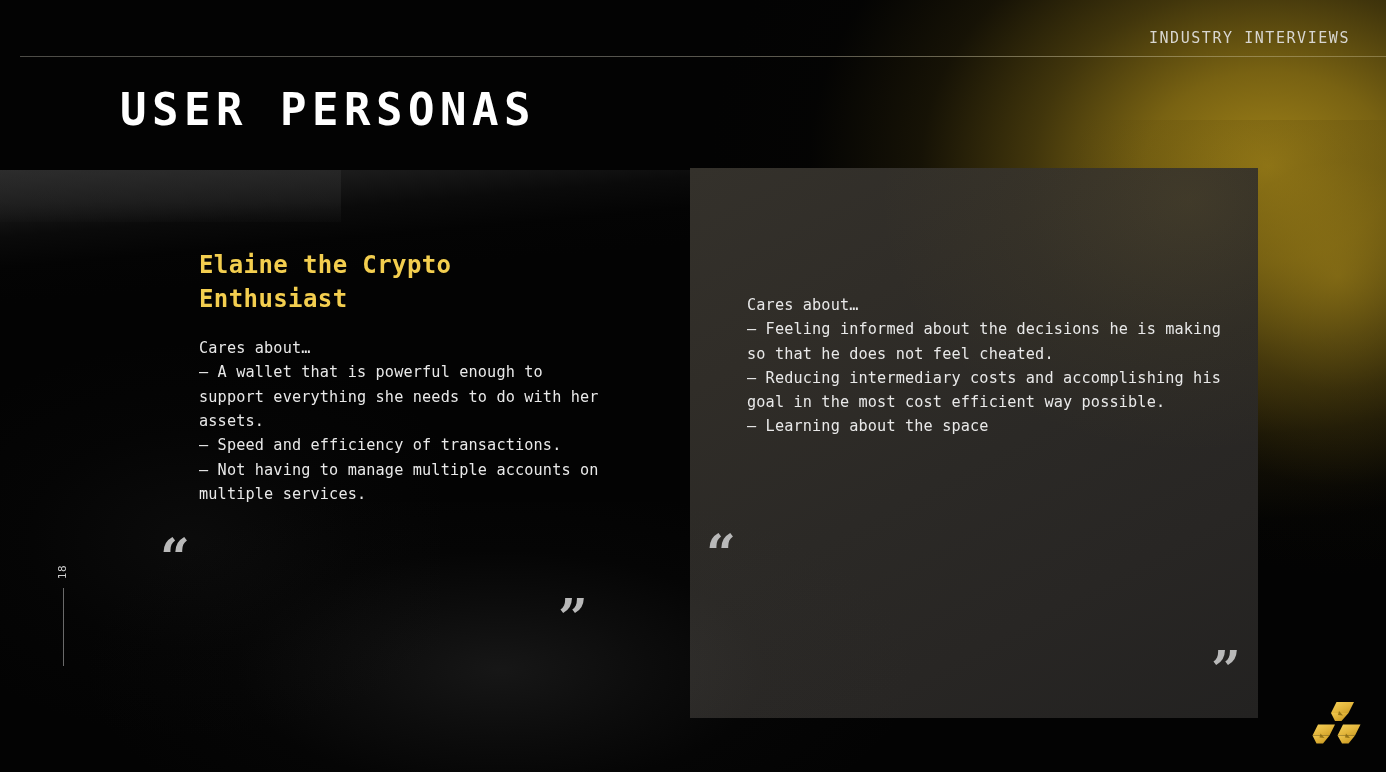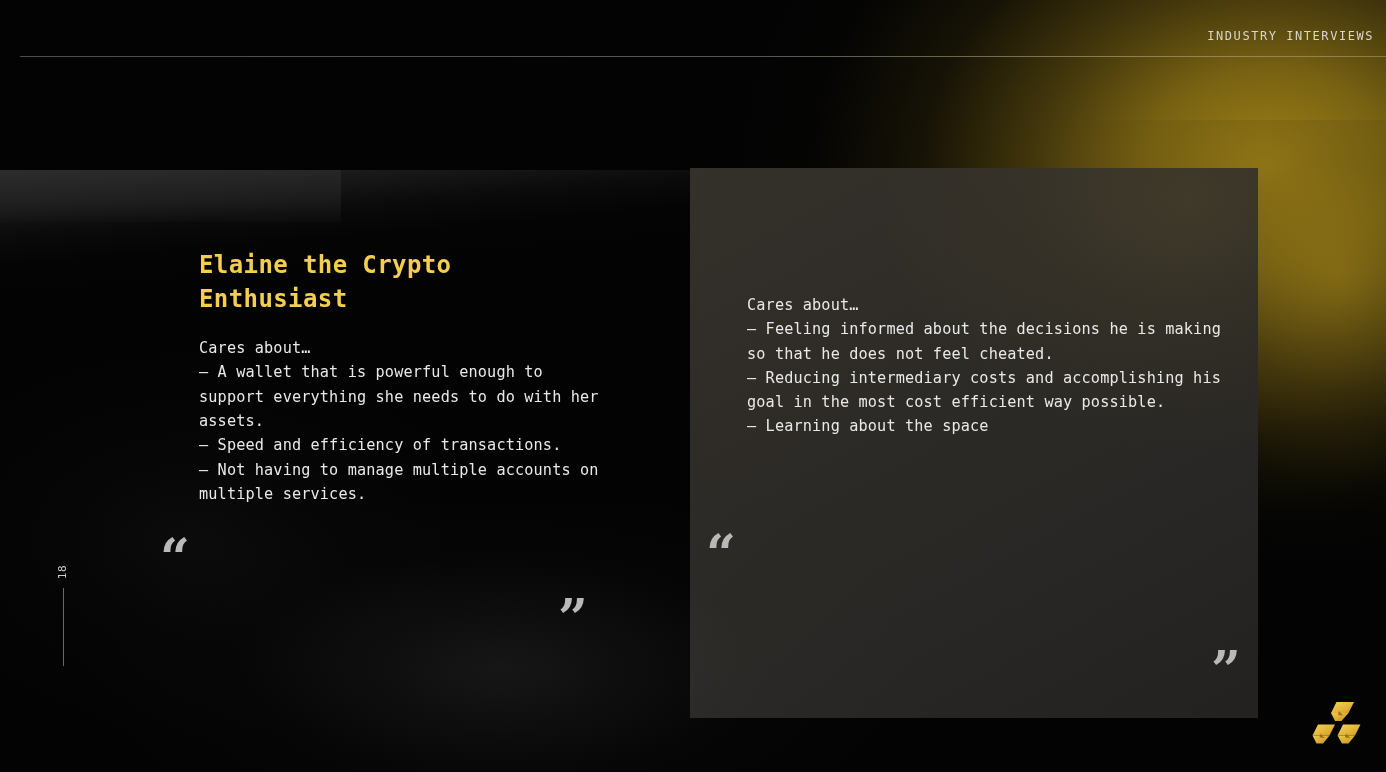--- a/index.html
+++ b/index.html
@@ -65,22 +65,22 @@
       radial-gradient(ellipse 300px 200px at 60% 50%,
         rgba(120,120,120,0.07) 0%,
         rgba(60,60,60,0.03) 55%,
         rgba(0,0,0,0) 100%);
     pointer-events:none;
   }
 
   
   .eyebrow {
     position:absolute;
-    top:29px; right:12px;
-    font-size:12px;
+    top:29px; right:36px;
+    font-size:15px;
     letter-spacing:1.55px;
     color:#d8d6d0;
     font-family:"DejaVu Sans Mono", monospace;
     white-space:nowrap;
   }
   .header-rule {
     position:absolute;
     left:20px; right:0px; top:56px;
     height:1px;
     background:linear-gradient(to right,
@@ -256,20 +256,21 @@
   <div class="glow-midleft"></div>
 
   <div class="card card-left"></div>
   <div class="card-left-band"></div>
   <div class="card card-right"></div>
 
   <div class="glow-bottom"></div>
 
   <div class="eyebrow">INDUSTRY INTERVIEWS</div>
   <div class="header-rule"></div>
+  <h1 class="page-title">USER PERSONAS</h1>
 
   <div class="persona persona-left">
     <div class="persona-name">Elaine the Crypto Enthusiast</div>
     <div class="persona-body">Cares about…
 — A wallet that is powerful enough to support everything she needs to do with her assets.
 — Speed and efficiency of transactions.
 — Not having to manage multiple accounts on multiple services.</div>
   </div>
 
   <div class="quote-wrap quote-left">

